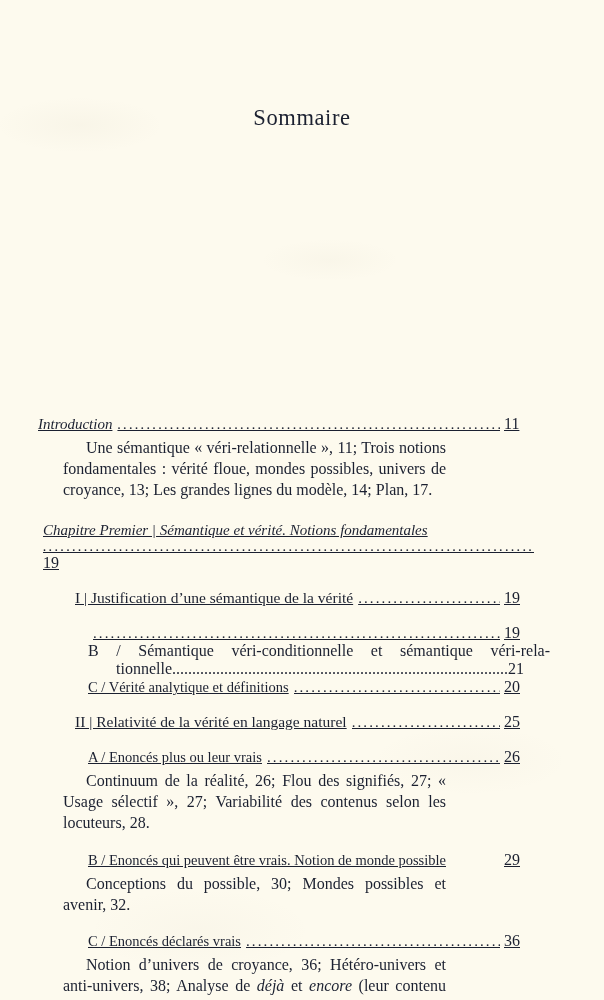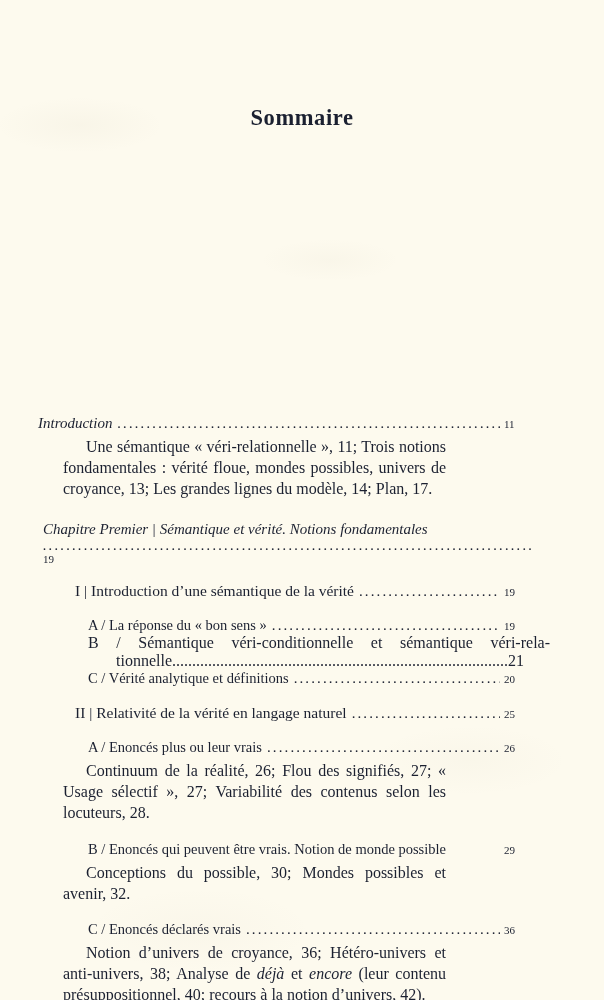--- a/index.html
+++ b/index.html
@@ -30,34 +30,35 @@
   }
 
   .page-title {
     position: absolute;
     left: 0;
     right: 0;
     top: 105px;
     text-align: center;
     font-size: 22.5px;
     letter-spacing: 0.6px;
-    font-weight: 700;
+    font-weight: 400;
   }
 
   .toc {
     position: absolute;
     left: 0;
     top: 415px;
     width: 604px;
   }
 
   .entry {
     position: relative;
     display: flex;
     align-items: center;
+    text-decoration: underline;
   }
 
   
   .row {
     display: flex;
     align-items: baseline;
     width: 100%;
   }
   .row .label {
     white-space: nowrap;
@@ -73,21 +74,21 @@
     letter-spacing: 2.1px;
     line-height: 1;
   }
   .row .leader.nodots {
     letter-spacing: normal;
   }
   .row .pagenum {
     flex: 0 0 auto;
     width: 46px;
     text-align: left;
-    font-size: 11px;
+    font-size: 16px;
   }
 
   
   .lvl-intro {
     margin-left: 38px;
     width: 512px;
     font-style: italic;
     font-size: 15px;
   }
   .lvl-intro .label { font-style: italic; }
@@ -181,31 +182,30 @@
       <span class="label">Chapitre Premier | Sémantique et vérité. Notions fondamentales</span>
       <span class="leader">....................................................................................</span>
       <span class="pagenum">19</span>
     </div>
   </div>
 
   <div class="sp-m"></div>
 
   <div class="entry">
     <div class="row lvl-roman">
-      <span class="label">I | Introduction d’une sémantique de la vérité</span>
+      <span class="label">I | Justification d’une sémantique de la vérité</span>
       <span class="leader">....................................................................................</span>
       <span class="pagenum">19</span>
     </div>
   </div>
 
   <div class="sp-m"></div>
 
   <div class="entry">
     <div class="row lvl-letter">
-      <span class="label">A / La réponse du « bon sens »</span>
       <span class="leader">....................................................................................</span>
       <span class="pagenum">19</span>
     </div>
   </div>
 
   <div class="letter-wrap">
     <span class="firstline">B / Sémantique véri-conditionnelle et sémantique véri-rela-</span>
     <span class="secondline">
       <span class="label">tionnelle</span>
       <span class="leader">....................................................................................</span>

